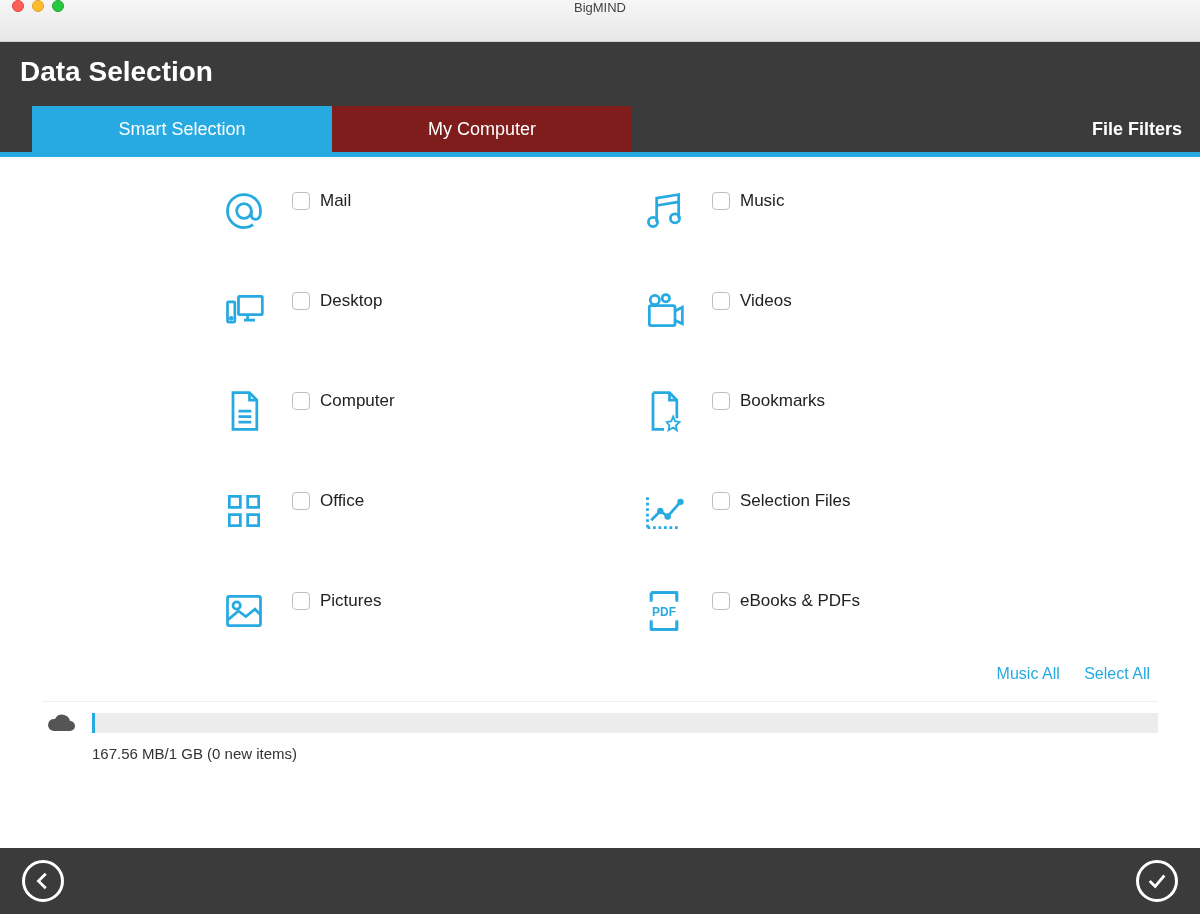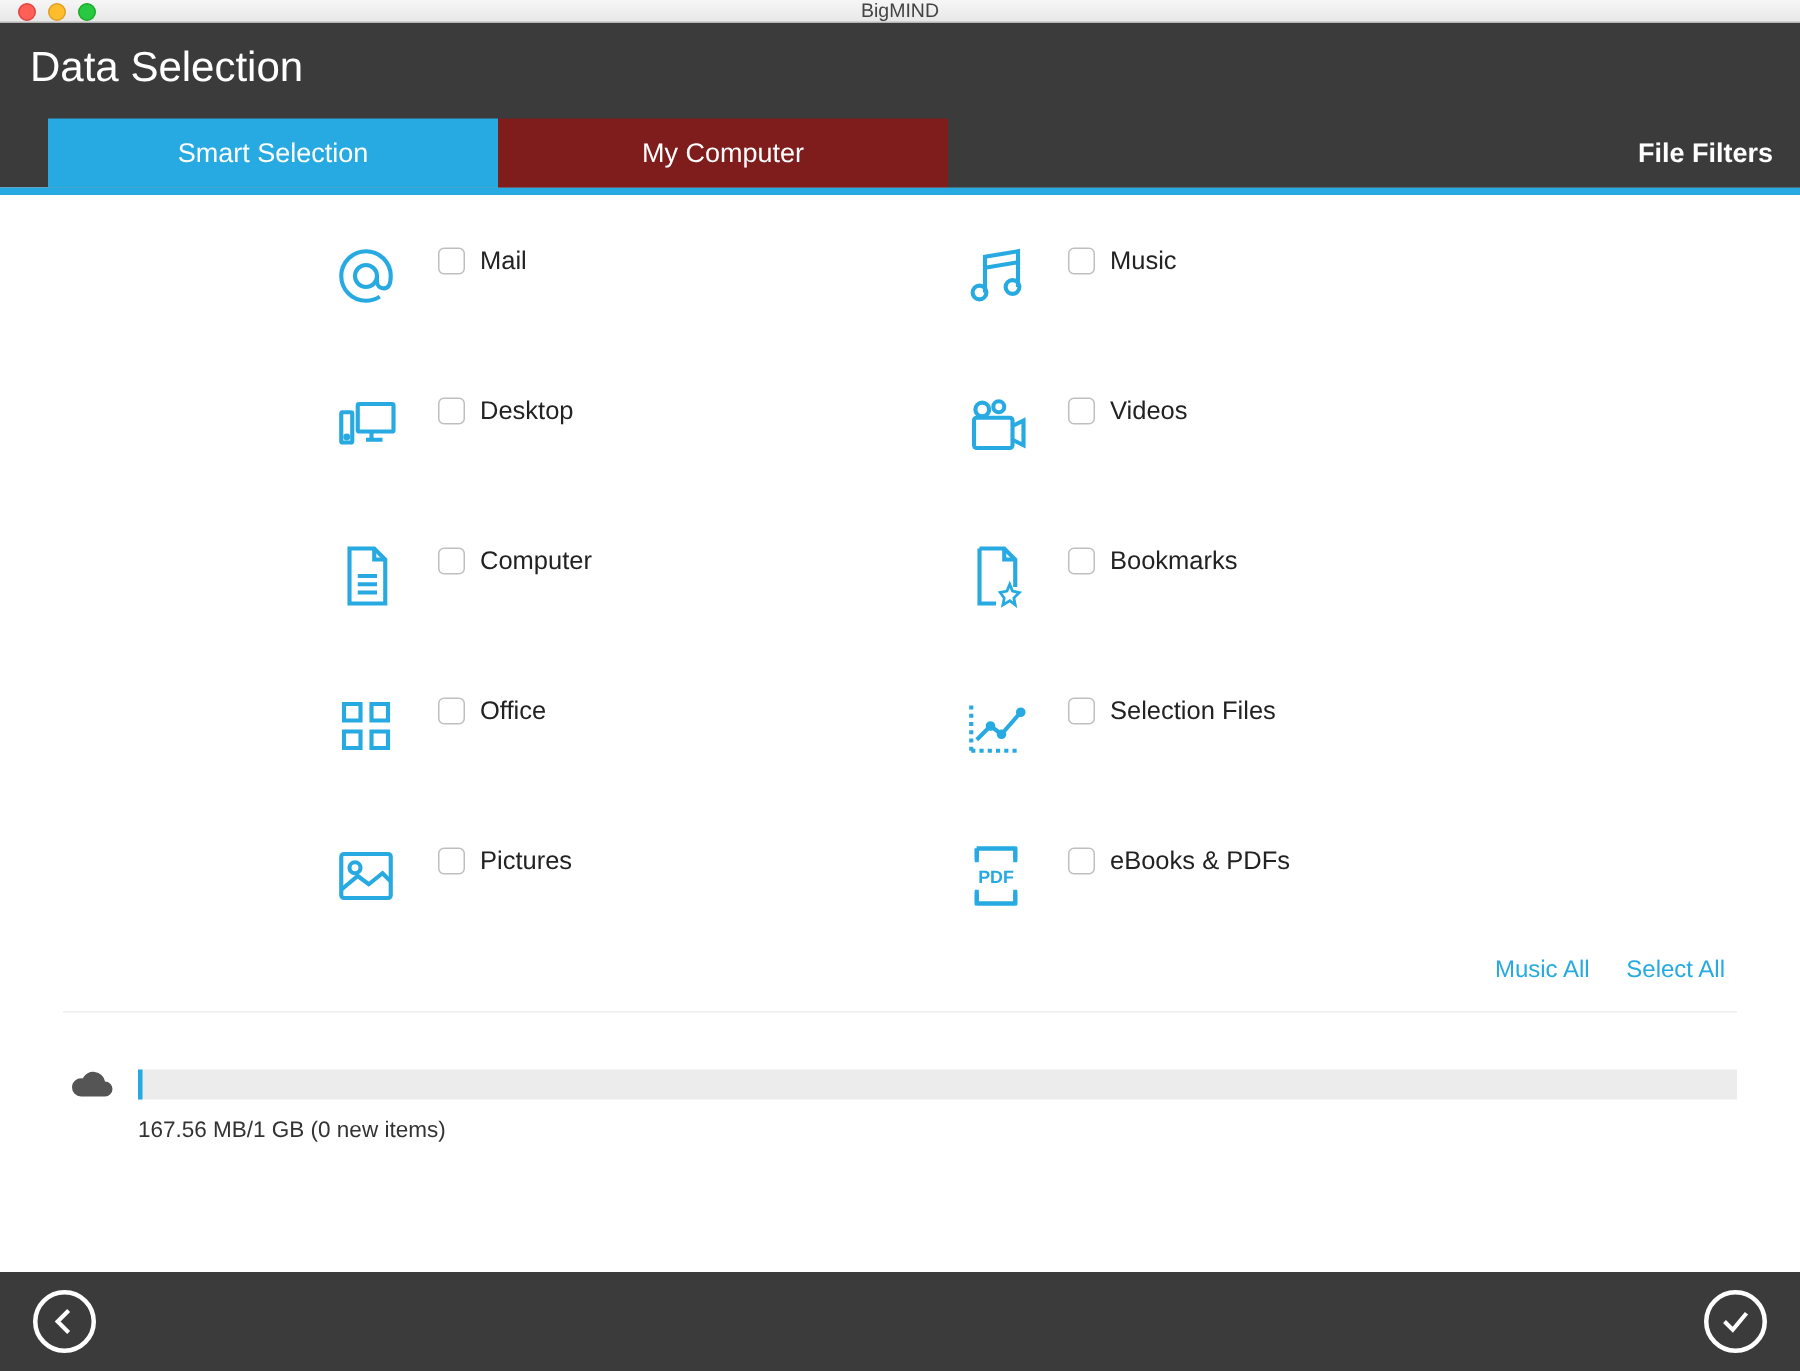--- a/index.html
+++ b/index.html
@@ -1,29 +1,29 @@
 <!DOCTYPE html>
 <html><head>
 <meta charset="utf-8">
 <style>
   * { box-sizing: border-box; margin: 0; padding: 0; }
   html, body { width: 1200px; height: 914px; font-family: -apple-system, "Helvetica Neue", Arial, sans-serif; background: #fff; overflow: hidden; }
   
   
-  .title-bar { height: 15px; background: linear-gradient(#f6f6f6,#e8e8e8); border-bottom: 1px solid #d0d0d0; display: flex; align-items: flex-end; position: relative; }
+  .title-bar { height: 42px; background: linear-gradient(#f6f6f6,#e8e8e8); border-bottom: 1px solid #d0d0d0; display: flex; align-items: flex-start; position: relative; }
   .traffic-lights { display: flex; gap: 8px; padding-left: 12px; }
   .tl { width: 12px; height: 12px; border-radius: 50%; }
   .tl.red { background: #ff5f57; border: 0.5px solid #e0443e; }
   .tl.yellow { background: #ffbd2e; border: 0.5px solid #dea123; }
   .tl.green { background: #28c940; border: 0.5px solid #1aab29; }
   .title-text { position: absolute; left: 0; right: 0; text-align: center; font-size: 13px; color: #444; }
   
   
   .header { background: #3b3b3b; color: #fff; }
-  .page-title { font-size: 28px; font-weight: 400; padding: 14px 20px 18px 20px; }
+  .page-title { font-size: 28px; font-weight: 700; padding: 14px 20px 18px 20px; }
   
   
   .tabs-row { display: flex; align-items: stretch; height: 46px; padding-left: 32px; }
   .tab { display: flex; align-items: center; justify-content: center; font-size: 18px; color: #fff; cursor: pointer; }
   .tab.smart { width: 300px; background: #27aae1; }
   .tab.mycomp { width: 300px; background: #7f1d1d; }
   .tab.spacer { flex: 1; background: #3b3b3b; }
   .tab.filters { width: auto; padding: 0 18px; background: #3b3b3b; font-weight: 600; }
   
   
@@ -37,21 +37,21 @@
   .icon-box svg { width: 44px; height: 44px; }
   .check-label { display: flex; align-items: center; gap: 10px; padding-top: 4px;}
   .chk { width: 18px; height: 18px; border: 1px solid #bfbfbf; border-radius: 4px; background: #fff; cursor: pointer; flex-shrink:0;}
   .lbl { font-size: 17px; color: #222; }
   
   
   .actions { text-align: right; padding: 0 10px 18px 0; }
   .actions a { color: #27aae1; font-size: 16px; text-decoration: none; margin-left: 20px; cursor: pointer; }
   
   
-  .storage { border-top: 1px solid #eee; padding: 36px 0 10px 0; margin: 0 2px; }
+  .storage { border-top: 1px solid #eee; padding: 9px 0 10px 0; margin: 0 2px; }
   .storage-row { display: flex; align-items: center; gap: 14px; }
   .cloud-icon { width: 36px; height: 24px; color: #555; flex-shrink: 0; }
   .cloud-icon svg { width: 100%; height: 100%; }
   .bar-outer { flex: 1; height: 20px; background: #ececec; position: relative; }
   .bar-inner { position: absolute; left: 0; top: 0; bottom: 0; width: 3px; background: #27aae1; }
   .storage-text { font-size: 15px; color: #333; margin: 10px 0 0 50px; }
   
   
   .footer { position: absolute; left: 0; right: 0; bottom: 0; height: 66px; background: #3b3b3b; display: flex; align-items: center; justify-content: space-between; padding: 0 22px; }
   .circ-btn { width: 42px; height: 42px; border: 3px solid #fff; border-radius: 50%; display: flex; align-items: center; justify-content: center; cursor: pointer; color: #fff; }

